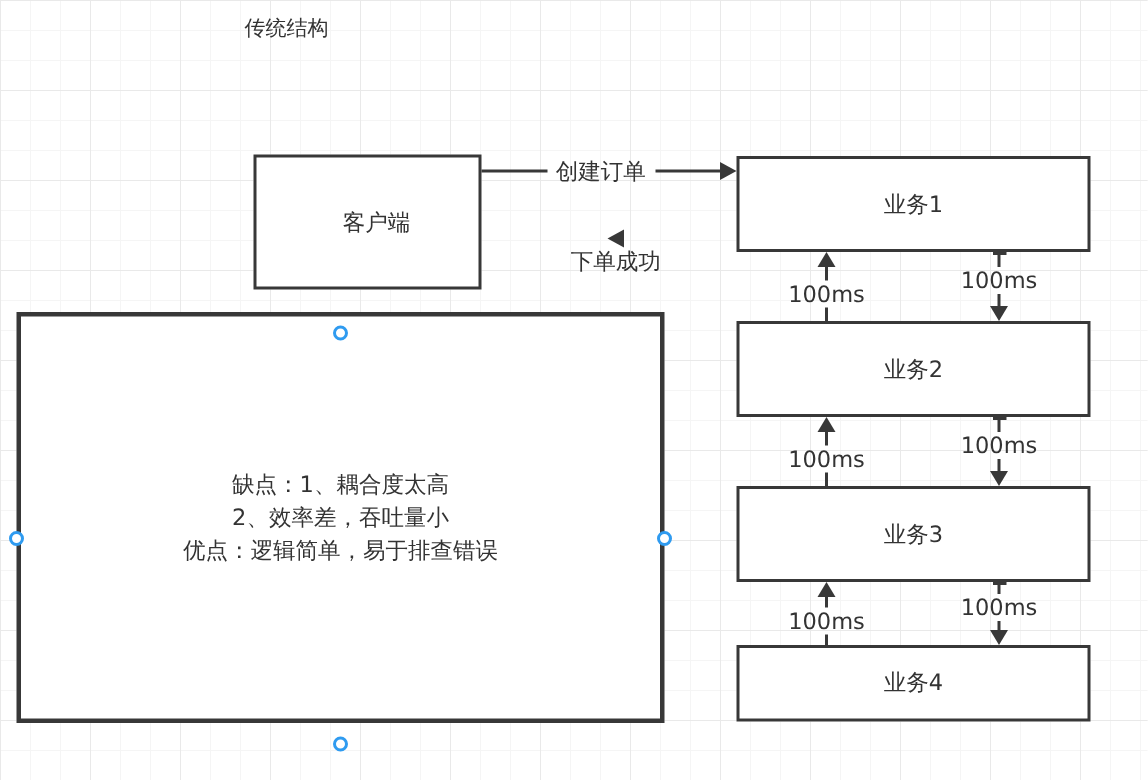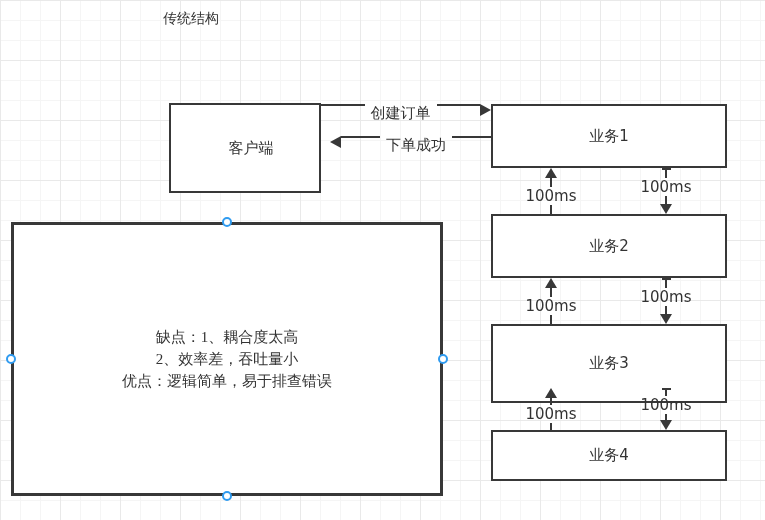--- a/index.html
+++ b/index.html
@@ -15,21 +15,21 @@
     background-size:60px 60px,60px 60px,20px 20px,20px 20px;
   }
   .free-label{position:absolute;color:#333333;font-size:14px;white-space:nowrap;}
   .box{
     position:absolute;box-sizing:border-box;background:#ffffff;
     border:2px solid #383838;display:flex;align-items:center;justify-content:center;
     color:#333333;font-size:15px;white-space:nowrap;
   }
   .note-box{border-width:3px;flex-direction:column;text-align:center;line-height:22px;}
   
-  .harrow{position:absolute;display:flex;align-items:flex-start;height:20px;font-family:Liberation Mono, monospace;}
+  .harrow{position:absolute;display:flex;align-items:center;height:20px;font-family:Liberation Mono, monospace;}
   .hline{flex:1 1 auto;height:2px;background:#383838;}
   .harrow .lbl{padding:0 6px;font-size:15px;color:#333333;white-space:nowrap;}
   .ah-right{width:0;height:0;border-top:6px solid transparent;border-bottom:6px solid transparent;border-left:11px solid #383838;}
   .ah-left{width:0;height:0;border-top:6px solid transparent;border-bottom:6px solid transparent;border-right:11px solid #383838;}
   
   .vconn{position:absolute;display:flex;flex-direction:column;align-items:center;width:52px;text-align:center;}
   .vline{width:2px;flex:1 1 auto;background:#383838;}
   .vconn .lbl{font-size:15px;color:#333333;line-height:18px;white-space:nowrap;}
   .ah-up{width:0;height:0;border-left:6px solid transparent;border-right:6px solid transparent;border-bottom:10px solid #383838;}
   .ah-down{width:0;height:0;border-left:6px solid transparent;border-right:6px solid transparent;border-top:10px solid #383838;}
@@ -54,35 +54,35 @@
   <div class="box" style="left:169px;top:103px;width:152px;height:90px;padding-left:12px;">
     <span>客户端</span>
   </div>
 
   <div class="box" style="left:491px;top:104px;width:236px;height:64px;">
     <span>业务1</span>
   </div>
   <div class="box" style="left:491px;top:214px;width:236px;height:64px;">
     <span>业务2</span>
   </div>
-  <div class="box" style="left:491px;top:324px;width:236px;height:79px;">
+  <div class="box" style="left:491px;top:324px;width:236px;height:64px;">
     <span>业务3</span>
   </div>
   <div class="box" style="left:491px;top:430px;width:236px;height:51px;">
     <span>业务4</span>
   </div>
 
   <div class="harrow" style="left:321px;top:104px;width:170px;">
     <div class="hline"></div>
     <span class="lbl">创建订单</span>
     <div class="hline"></div>
     <div class="ah-right"></div>
   </div>
 
-  <div class="harrow" style="left:330px;top:136px;width:161px;">
+  <div class="harrow" style="left:330px;top:153px;width:161px;flex-direction:column;">
     <div class="ah-left"></div>
     <div class="hline"></div>
     <span class="lbl">下单成功</span>
     <div class="hline"></div>
   </div>
 
   <div class="vconn" style="left:525px;top:168px;height:46px;">
     <div class="ah-up"></div>
     <div class="vline"></div>
     <span class="lbl">100ms</span>
@@ -117,21 +117,21 @@
     <div class="vline"></div>
   </div>
   <div class="vconn" style="left:640px;top:388px;height:42px;">
     <div class="tick"></div>
     <div class="vline"></div>
     <span class="lbl">100ms</span>
     <div class="vline"></div>
     <div class="ah-down"></div>
   </div>
 
-  <div class="box note-box" style="left:11px;top:222px;width:432px;height:274px;font-family:Liberation Serif, serif;">
+  <div class="box note-box" style="left:11px;top:208px;width:432px;height:274px;">
     <div>缺点：1、耦合度太高</div>
     <div>2、效率差，吞吐量小</div>
     <div>优点：逻辑简单，易于排查错误</div>
   </div>
 
   <div class="handle" style="left:222px;top:217px;"></div>
   <div class="handle" style="left:222px;top:491px;"></div>
   <div class="handle" style="left:6px;top:354px;"></div>
   <div class="handle" style="left:438px;top:354px;"></div>
 

